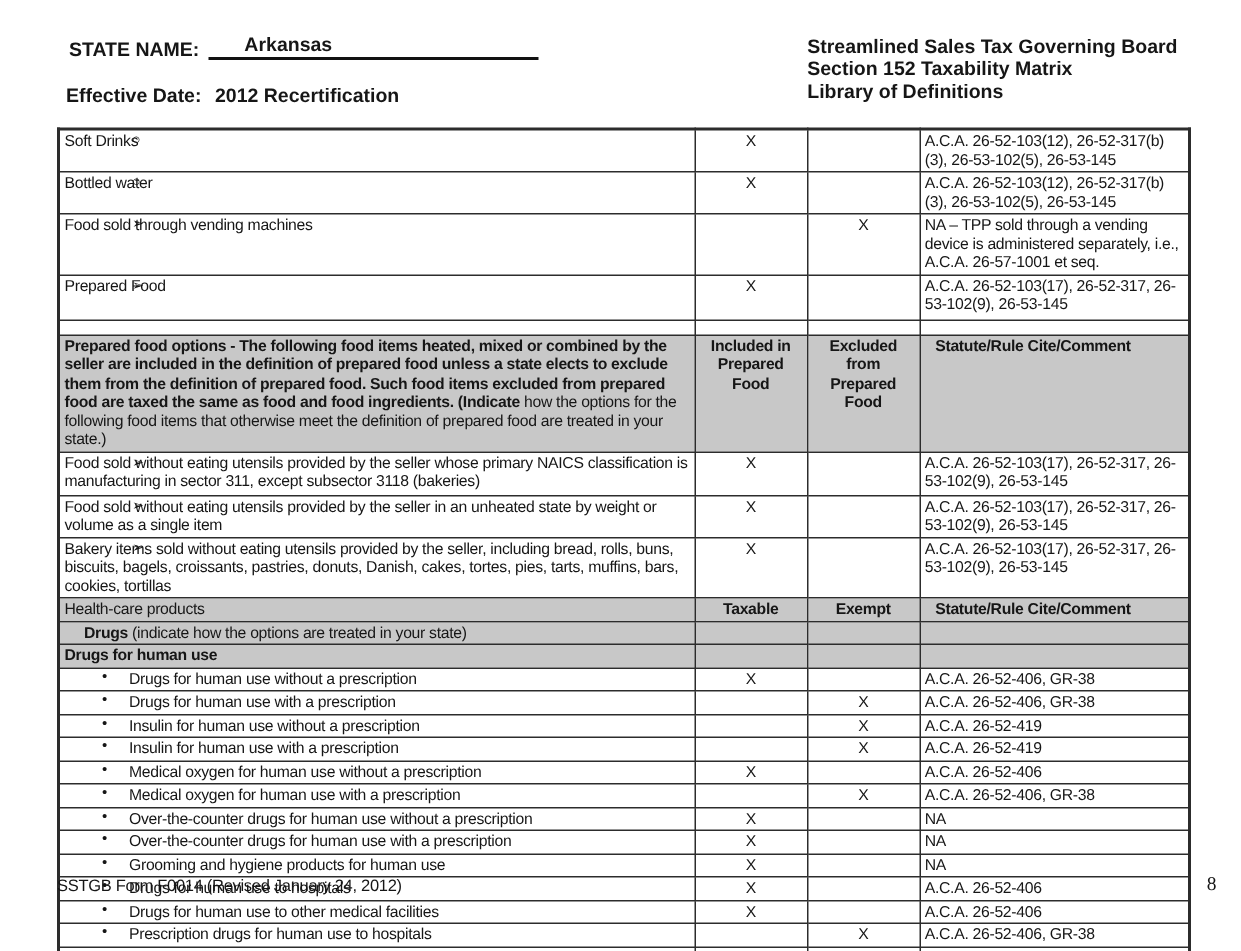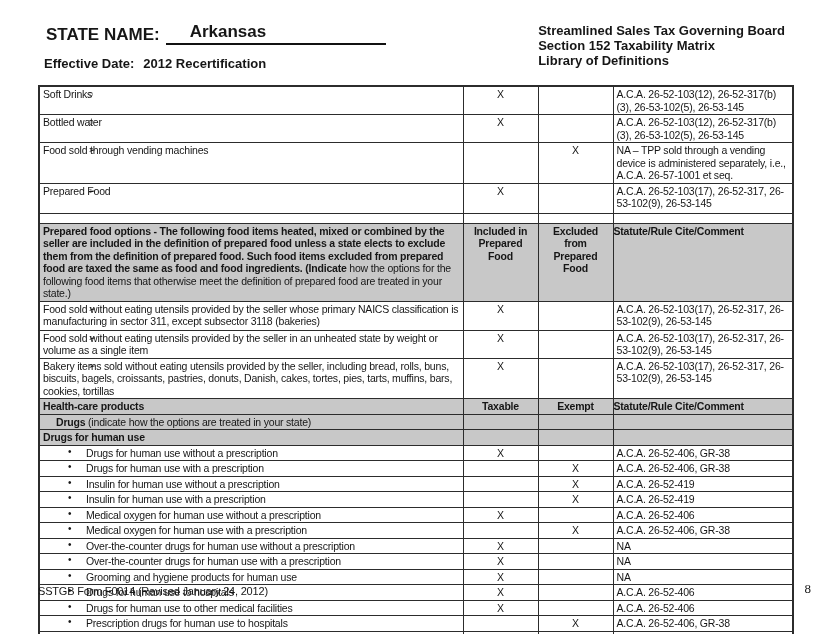--- a/index.html
+++ b/index.html
@@ -5,21 +5,21 @@
   html,body{margin:0;padding:0;}
   body{
     width:827px;height:634px;overflow:hidden;position:relative;
     background:#ffffff;color:#161616;
     font-family:"Liberation Sans","DejaVu Sans",sans-serif;
     -webkit-font-smoothing:antialiased;
   }
   .page{position:absolute;inset:0;}
 
   
-  .hdr-left{position:absolute;left:46px;top:22px;font-size:17px;font-weight:bold;}
+  .hdr-left{position:absolute;left:46px;top:22px;font-size:13px;font-weight:bold;}
   .state-line .underline{
     display:inline-block;width:196px;margin-left:6px;
     border-bottom:2px solid #111;padding:0 0 1px 24px;vertical-align:bottom;
   }
   .eff-line{position:absolute;left:44px;top:56px;font-size:13px;font-weight:bold;}
   .eff-line .val{margin-left:9px;}
   .hdr-right{
     position:absolute;right:42px;top:23px;text-align:left;
     font-size:13px;font-weight:bold;line-height:15px;
   }
@@ -42,22 +42,22 @@
   td.desc.drug{padding-left:46px;line-height:12px;}
   td.desc.drug .bullet{left:28px;top:0;font-size:10px;}
   td.xcell{text-align:center;padding-top:1px;}
   td.statute{padding-left:4px;}
 
   tr.spacer{height:10px;}
   tr.gray td{background:#c8c8c8;}
   td.desc-header{padding:2px 5px 2px 4px;line-height:11.6px;}
   .b{font-weight:bold;}
   td.col-h{font-weight:bold;text-align:center;padding-top:2px;line-height:12px;}
-  td.col-h.statute-h{text-align:left;padding-left:0;}
-  td.section-title{font-weight:bold;padding-left:4px;}
+  td.col-h.statute-h{text-align:left;padding-left:10px;}
+  td.section-title{font-weight:normal;padding-left:4px;}
   td.sub-title{font-weight:bold;padding-left:24px;}
   tr.hc-row{height:15px;}
   tr.drugs-row{height:14px;}
   tr.sub-row{height:13px;}
 
   
   .footer-left{position:absolute;left:38px;top:585px;font-size:11px;letter-spacing:-0.2px;}
   .page-num{position:absolute;right:16px;top:581px;font-size:13px;font-family:"Liberation Serif","DejaVu Serif",serif;}
 </style>
 </head>

